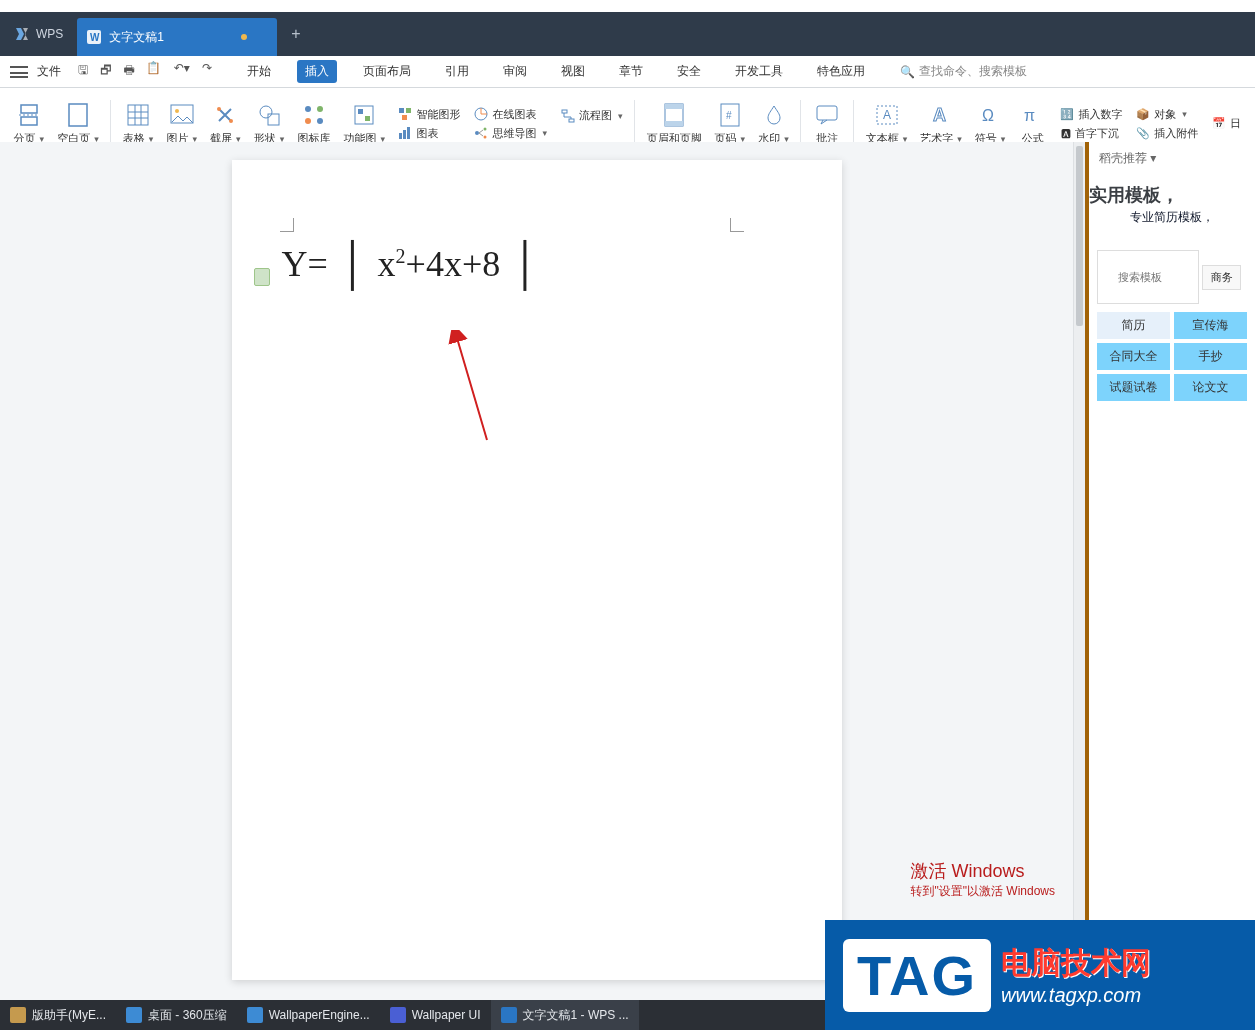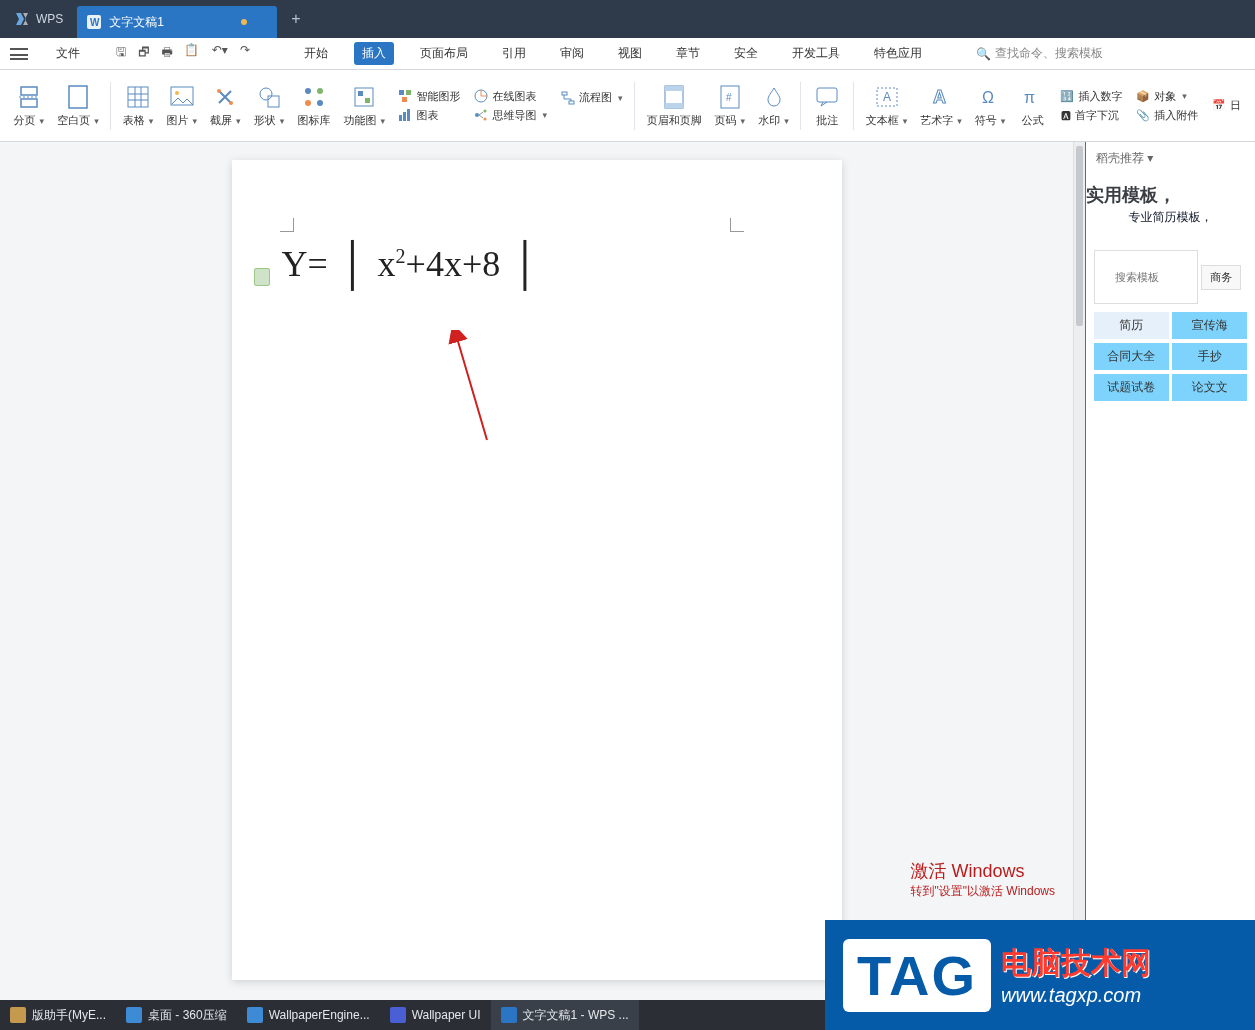--- a/index.html
+++ b/index.html
@@ -1,26 +1,26 @@
 <!DOCTYPE html>
 <html><head>
 <meta charset="utf-8">
 <style>
   * { box-sizing: border-box; margin: 0; padding: 0; }
   body { font-family: "Microsoft YaHei", sans-serif; font-size: 12px; color: #333; background: #fff; overflow: hidden; width: 1255px; height: 1030px; }
 
   
-  .titlebar { height: 38px; background: #2f3b4a; display: flex; align-items: stretch; }
+  .titlebar { height: 44px; background: #2f3b4a; display: flex; align-items: stretch; margin-top: 12px; }
   .app-tab { display: flex; align-items: center; padding: 0 14px; color: #cfd6e0; gap: 6px; }
   .doc-tab { display: flex; align-items: center; background: #2a76c4; color: #fff; padding: 0 18px 0 10px; gap: 8px; position: relative; border-radius: 3px 3px 0 0; margin-top: 6px; min-width: 200px; }
   .doc-tab .close-dot { width:6px;height:6px;border-radius:50%;background:#f0b84e; position:absolute; right:30px; }
   .new-tab { display:flex; align-items:center; color:#b7c0cc; padding:0 14px; font-size:16px; }
 
   
-  .menubar { height: 32px; border-bottom: 1px solid #d5d9dd; display:flex; align-items:center; padding:0 10px; gap:22px; background:#fff; }
+  .menubar { height: 32px; border-bottom: 1px solid #d5d9dd; display:flex; align-items:center; padding:0 10px; gap:3px; background:#fff; }
   .hamburger { width:18px;height:12px;border-top:2px solid #555;border-bottom:2px solid #555;position:relative; }
   .hamburger::after{content:"";position:absolute;top:4px;left:0;right:0;height:2px;background:#555;}
   .menu-file { margin-left:6px; }
   .mini-icons { display:flex; gap:12px; margin-left:14px; color:#555; }
   .mini-icons span { cursor:pointer; }
   .ribbon-tabs { display:flex; gap:18px; margin-left:24px; }
   .ribbon-tab { padding: 3px 8px; cursor:pointer; }
   .ribbon-tab.active { background:#2a76c4; color:#fff; border-radius:3px; }
   .searchbox { margin-left:24px; display:flex; align-items:center; color:#888; gap:4px; }
 
@@ -46,21 +46,21 @@
   .formula { font-size:36px; font-family: "Times New Roman", serif; color:#222; margin-top:10px; display:flex; align-items:center; gap:10px; }
   .formula .bar { font-size:42px; font-weight:300; }
   .formula sup { font-size:20px; vertical-align:super; }
   .para-icon { position:absolute; left:22px; top:108px; width:16px;height:18px; background:#cfe3c8; border:1px solid #9ec58a; border-radius:2px; }
   .red-arrow { position:absolute; left:215px; top:170px; }
 
   .scroll-vert { width:12px; background:#eceef0; border-left:1px solid #dde0e3; position:relative; }
   .scroll-vert .thumb { position:absolute; top:4px; left:2px; right:2px; height:180px; background:#c5c9cd; border-radius:2px; }
 
   
-  .rightpanel { width:170px; background:#fff; border-left:1px solid #a16207; display:flex; flex-direction:column; }
+  .rightpanel { width:170px; background:#fff; border-left:4px solid #a16207; display:flex; flex-direction:column; }
   .rp-header { padding:8px 10px; font-size:12px; color:#666; }
   .rp-title { text-align:left; font-size:18px; font-weight:bold; color:#3b3f44; padding:8px 0 2px; }
   .rp-sub { text-align:center; font-size:12px; color:#0f172a; padding-bottom:24px; }
   .rp-search { margin:0 8px 6px; }
   .rp-search input { width:68%; padding:20px; border:1px solid #ddd; font-size:11px; }
   .rp-search .btn { display:inline-block; width:26%; text-align:center; padding:4px 0; border:1px solid #ddd; font-size:11px; background:#f8f8f8; }
   .rp-cats { display:flex; flex-wrap:wrap; margin:0 6px; }
   .rp-cat { width:48%; margin:2px 1%; text-align:center; padding:5px 0; background:#7dd3fc; font-size:12px; cursor:pointer; }
   .rp-cat.active { background:#e6f0fa; }
   .rp-thumbs { flex:1; overflow:hidden; padding:6px 8px; display:flex; flex-direction:column; gap:8px; }

